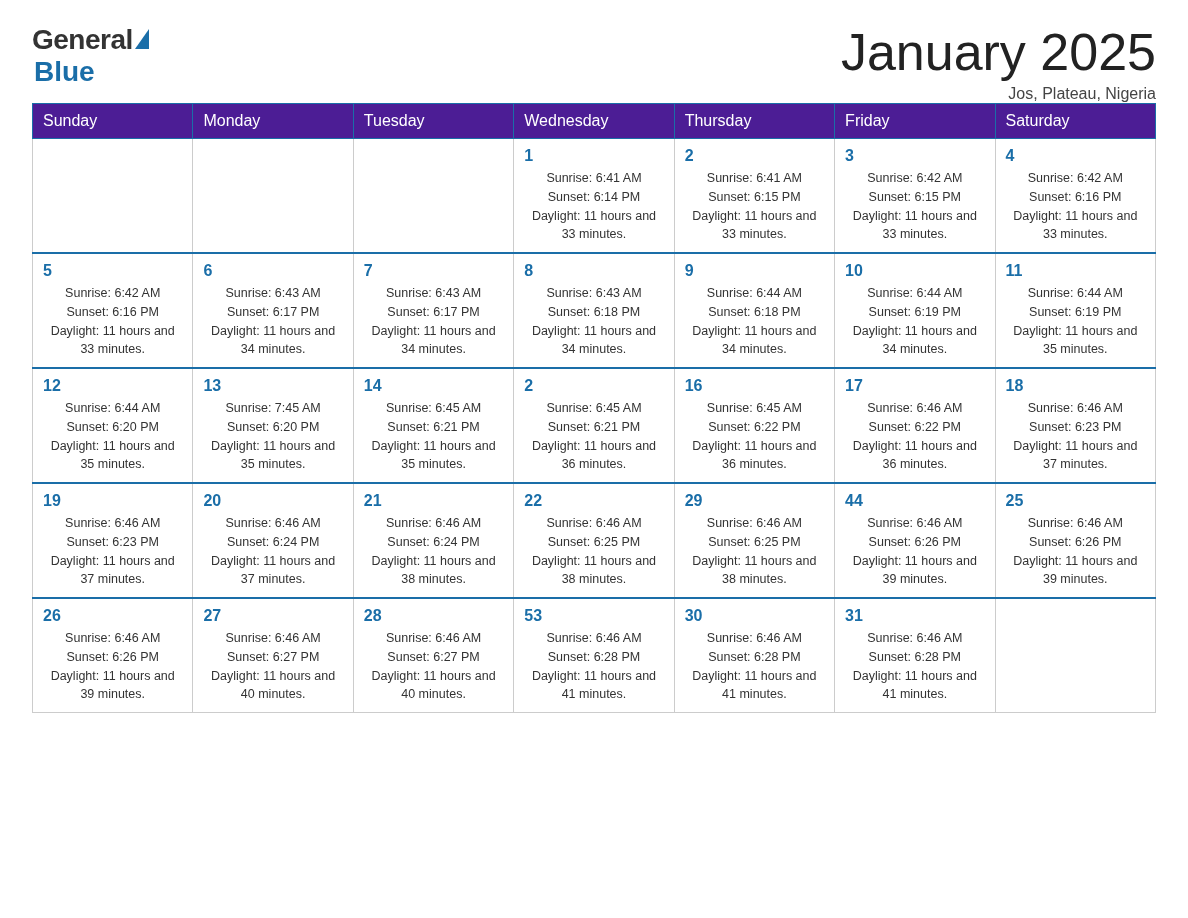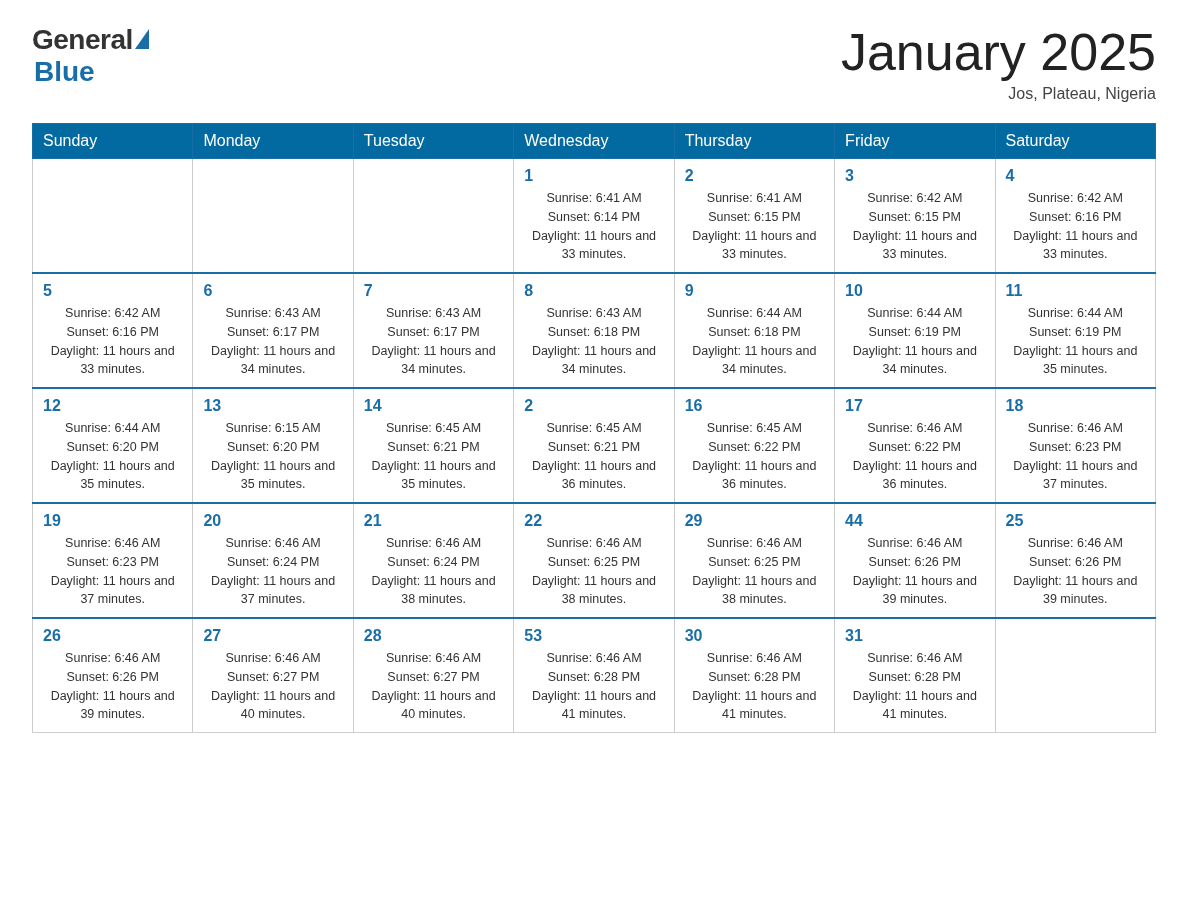--- a/index.html
+++ b/index.html
@@ -7,21 +7,20 @@
       font-family: Arial, sans-serif;
       background: #fff;
       padding: 24px 32px;
       width: 1188px;
       min-height: 918px;
     }
     .header {
       display: flex;
       justify-content: space-between;
       align-items: flex-start;
-      margin-bottom: 20px;
     }
     .logo {
       display: flex;
       flex-direction: column;
       align-items: flex-start;
     }
     .logo-top {
       display: flex;
       align-items: center;
     }
@@ -59,21 +58,21 @@
       font-size: 16px;
       color: #444;
       margin-top: 4px;
     }
     table {
       width: 100%;
       border-collapse: collapse;
       table-layout: fixed;
     }
     thead tr th {
-      background-color: #0369a1;
+      background-color: #4c1d95;
       color: #fff;
       padding: 8px 10px;
       font-size: 16px;
       font-weight: normal;
       text-align: left;
       border: 1px solid #1a6ea8;
     }
     tbody tr td {
       vertical-align: top;
       padding: 8px 10px;
@@ -207,21 +206,21 @@
       </tr>
       <tr>
         <td>
           <span class="day-number">12</span>
           <div class="day-info">Sunrise: 6:44 AM
 Sunset: 6:20 PM
 Daylight: 11 hours and 35 minutes.</div>
         </td>
         <td>
           <span class="day-number">13</span>
-          <div class="day-info">Sunrise: 6:15 AM
+          <div class="day-info">Sunrise: 7:45 AM
 Sunset: 6:20 PM
 Daylight: 11 hours and 35 minutes.</div>
         </td>
         <td>
           <span class="day-number">14</span>
           <div class="day-info">Sunrise: 6:45 AM
 Sunset: 6:21 PM
 Daylight: 11 hours and 35 minutes.</div>
         </td>
         <td>

